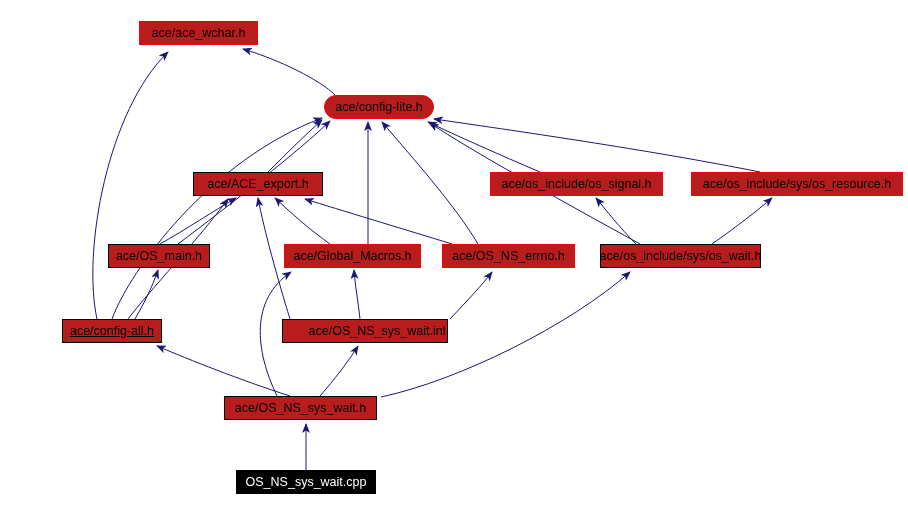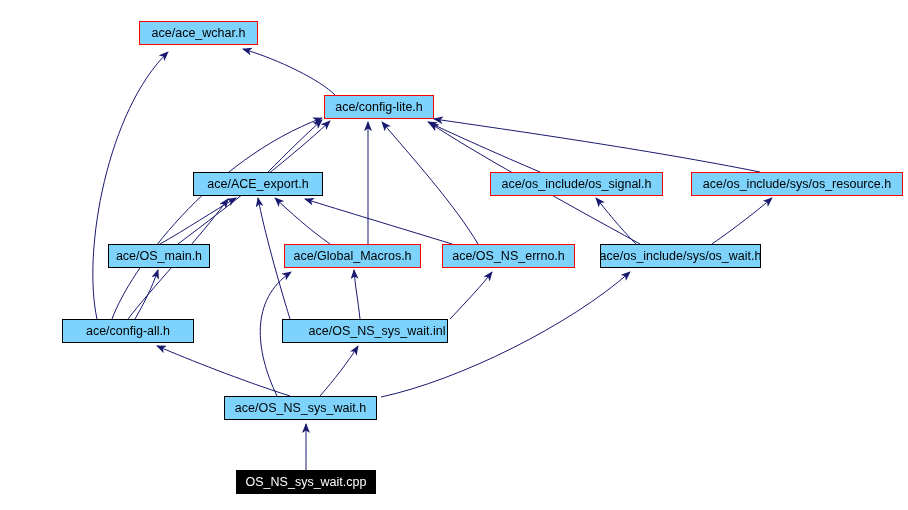--- a/index.html
+++ b/index.html
@@ -26,21 +26,21 @@
     position: absolute;
     box-sizing: border-box;
     display: flex;
     align-items: center;
     justify-content: center;
     white-space: nowrap;
     font-size: 12.5px;
     line-height: 1;
     letter-spacing: 0px;
     border: 1px solid #000000;
-    background: #7dd3fc;
+    background: #b91c1c;
     color: #000000;
     z-index: 3;
   }
   .node.red {
     border-color: #ff0000;
   }
   .node.current {
     border-color: #000000;
     background: #000000;
     color: #ffffff;
@@ -84,21 +84,21 @@
         <path d="M 320,396 C 334,380 348,362 358,346" fill="none" stroke="#191970" stroke-width="1" marker-end="url(#arrowhead)"></path>
         <path d="M 277,396 C 255,350 250,300 291,272" fill="none" stroke="#191970" stroke-width="1" marker-end="url(#arrowhead)"></path>
         <path d="M 381,397 C 460,380 570,325 630,272" fill="none" stroke="#191970" stroke-width="1" marker-end="url(#arrowhead)"></path>
         <path d="M 306,470 C 306,455 306,440 306,424" fill="none" stroke="#191970" stroke-width="1" marker-end="url(#arrowhead)"></path>
       </g>
   </svg>
   <div id="node-group">
       <div class="node red" style="left: 139px; top: 21px; width: 119px; height: 24px;">
         <span class="node-label">ace/ace_wchar.h</span>
       </div>
-      <div class="node red" style="left: 324px; top: 95px; width: 110px; height: 24px;">
+      <div class="node red" style="left: 324px; top: 95px; width: 110px; height: 24px; border-radius: 12px;">
         <span class="node-label">ace/config-lite.h</span>
       </div>
       <div class="node" style="left: 193px; top: 172px; width: 130px; height: 24px;">
         <span class="node-label">ace/ACE_export.h</span>
       </div>
       <div class="node red" style="left: 490px; top: 172px; width: 173px; height: 24px; align-items: center;">
         <span class="node-label">ace/os_include/os_signal.h</span>
       </div>
       <div class="node red" style="left: 691px; top: 172px; width: 212px; height: 24px;">
         <span class="node-label">ace/os_include/sys/os_resource.h</span>
@@ -108,21 +108,21 @@
       </div>
       <div class="node red" style="left: 284px; top: 244px; width: 137px; height: 24px;">
         <span class="node-label">ace/Global_Macros.h</span>
       </div>
       <div class="node red" style="left: 442px; top: 244px; width: 133px; height: 24px;">
         <span class="node-label">ace/OS_NS_errno.h</span>
       </div>
       <div class="node" style="left: 600px; top: 244px; width: 161px; height: 24px;">
         <span class="node-label">ace/os_include/sys/os_wait.h</span>
       </div>
-      <div class="node" style="left: 62px; top: 319px; width: 132px; height: 24px;">
+      <div class="node" style="left: 62px; top: 319px; width: 100px; height: 24px; text-decoration: underline;">
         <span class="node-label">ace/config-all.h</span>
       </div>
       <div class="node" style="left: 282px; top: 319px; width: 166px; height: 24px; padding-left: 24px;">
         <span class="node-label">ace/OS_NS_sys_wait.inl</span>
       </div>
       <div class="node" style="left: 224px; top: 396px; width: 153px; height: 24px;">
         <span class="node-label">ace/OS_NS_sys_wait.h</span>
       </div>
       <div class="node current" style="left: 236px; top: 470px; width: 140px; height: 24px; justify-content: center;">
         <span class="node-label">OS_NS_sys_wait.cpp</span>

